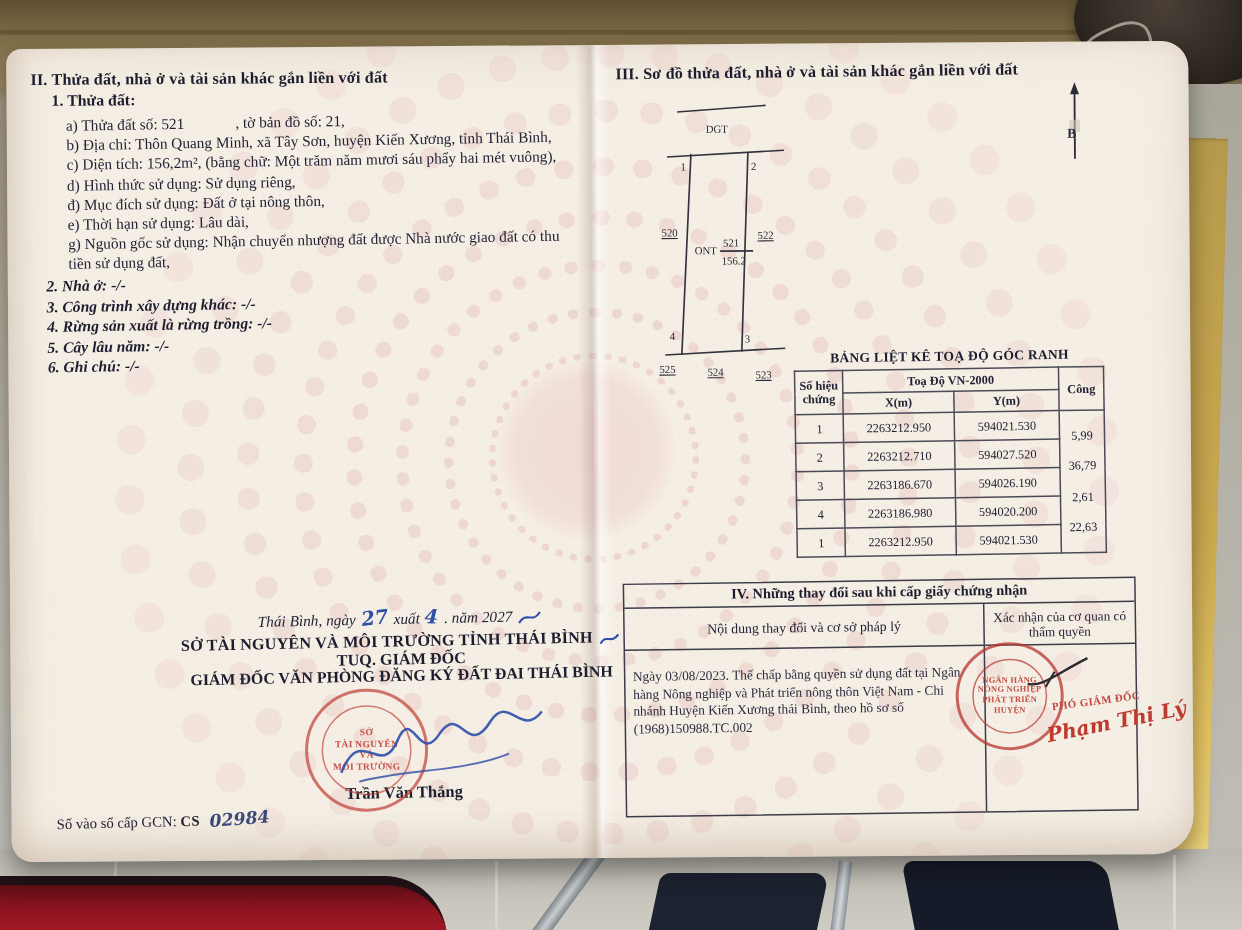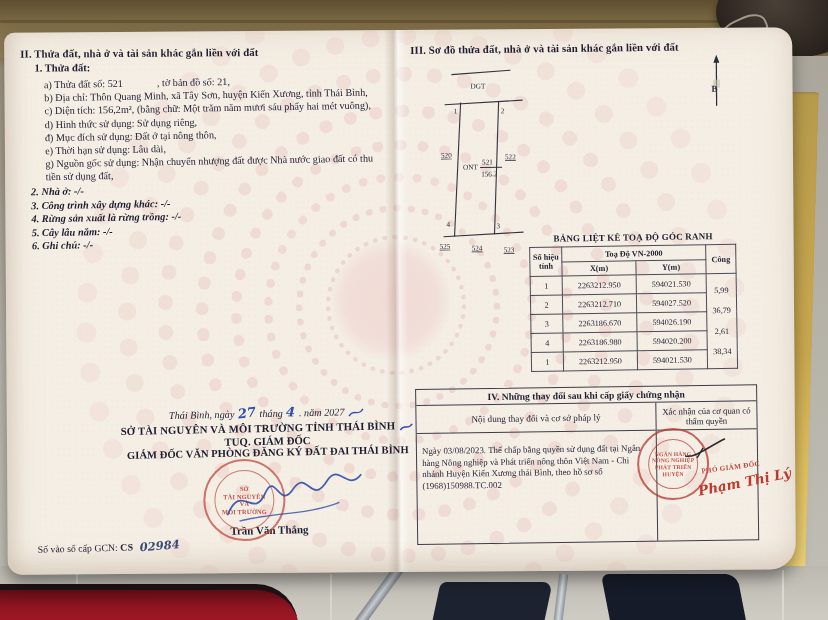--- a/index.html
+++ b/index.html
@@ -153,21 +153,21 @@
       <div>3. Công trình xây dựng khác: -/-</div>
       <div>4. Rừng sản xuất là rừng trồng: -/-</div>
       <div>5. Cây lâu năm: -/-</div>
       <div>6. Ghi chú: -/-</div>
     </div>
 
     <div class="sig-block">
       <div class="date-line">
         <span>Thái Bình, ngày</span>
         <span class="hand hand-day">27</span>
-        <span>tháng</span>
+        <span>xuất</span>
         <span class="hand hand-month">4</span>
         <span>. năm 2027</span>
         <svg width="18" height="11" style="vertical-align:middle">
             <path d="M2,9 C7,1 11,10 16,2" stroke="#2f4ea8" stroke-width="1.4" fill="none"></path>
           </svg>
       </div>
       <div class="org-line"><span>SỞ TÀI NGUYÊN VÀ MÔI TRƯỜNG TỈNH THÁI BÌNH</span>
         <svg width="16" height="10" style="vertical-align:middle">
             <path d="M2,8 C6,1 9,9 14,2" stroke="#2f4ea8" stroke-width="1.4" fill="none"></path>
           </svg>
@@ -234,38 +234,38 @@
       <div class="coord-title">BẢNG LIỆT KÊ TOẠ ĐỘ GÓC RANH</div>
       <table class="coord">
         <colgroup>
             <col class="c-pt">
             <col class="c-x">
             <col class="c-y">
             <col class="c-e">
           </colgroup>
         <tbody>
             <tr class="rh1">
-          <th rowspan="2">Số hiệu tỉnh</th>
+          <th rowspan="2">Số hiệu chứng</th>
           <th colspan="2">Toạ Độ VN-2000</th>
           <th rowspan="2">Công</th>
         </tr>
         <tr class="rh2">
           <th>X(m)</th>
           <th>Y(m)</th>
         </tr>
         <tr class="rdata">
           <td>1</td>
               <td>2263212.950</td>
               <td>594021.530</td>
           <td rowspan="5" class="edge-cell">
             <div class="edge-flex">
               <div>5,99</div>
               <div>36,79</div>
               <div>2,61</div>
-              <div>38,34</div>
+              <div>22,63</div>
             </div>
           </td>
         </tr>
         <tr class="rdata">
           <td>2</td>
               <td>2263212.710</td>
               <td>594027.520</td>
         </tr>
         <tr class="rdata">
           <td>3</td>

